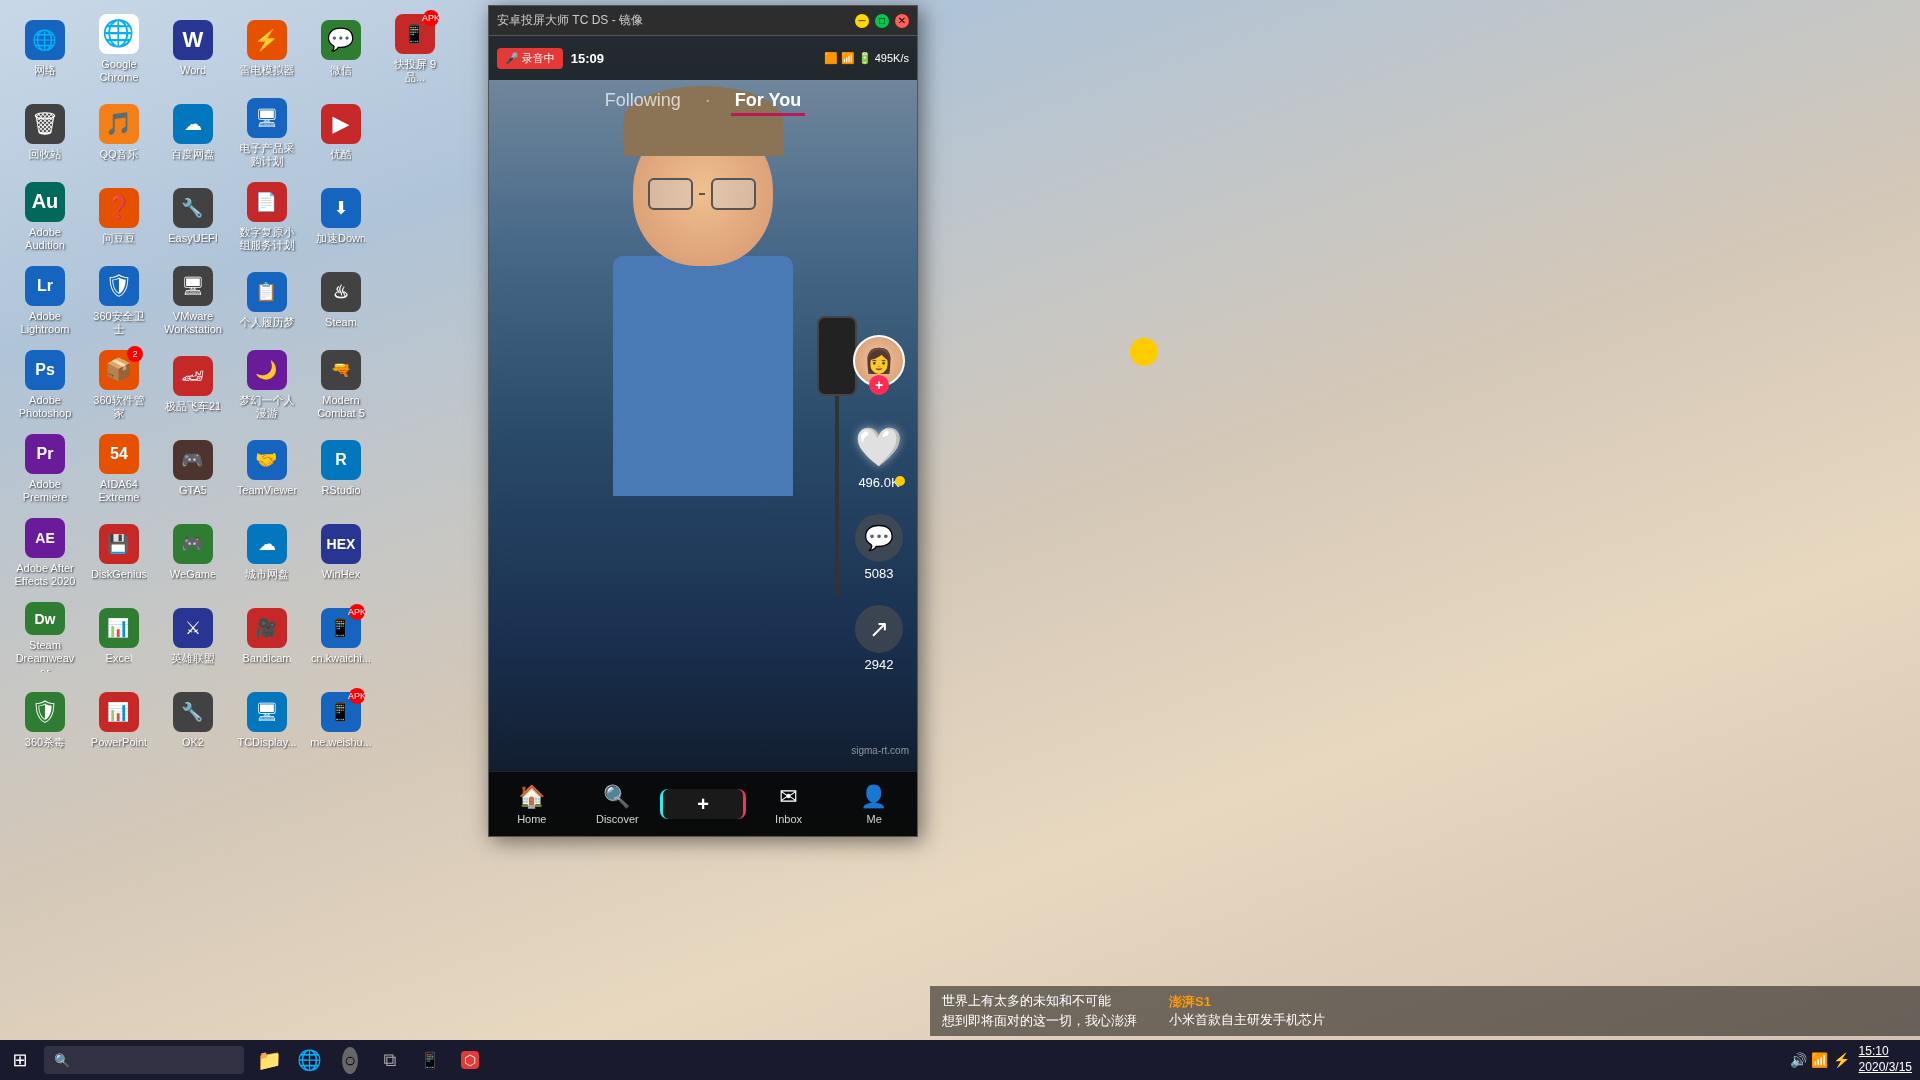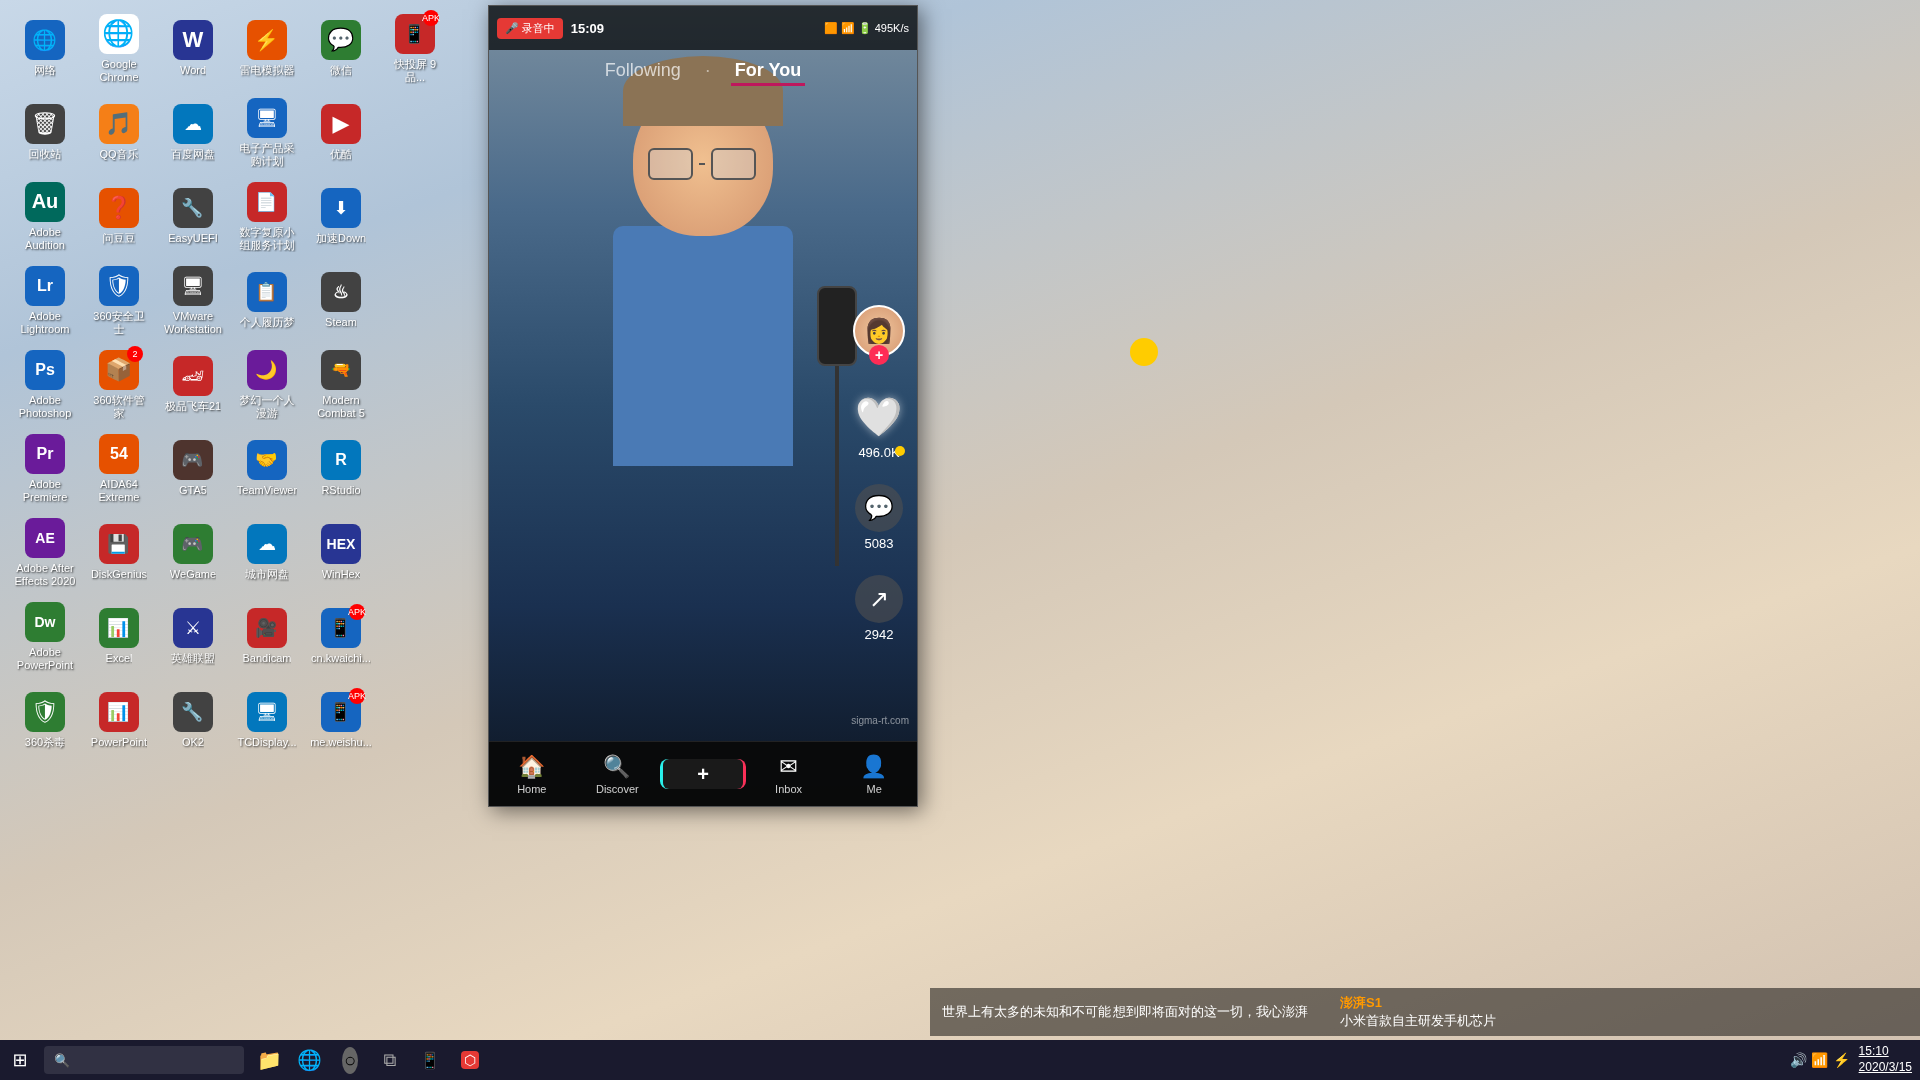--- a/index.html
+++ b/index.html
@@ -784,21 +784,21 @@
         </div>
       <div class="icon-label">WinHex</div>
     </div>
     <div class="desktop-icon"></div>
     <div class="desktop-icon"></div>
 
     <div class="desktop-icon">
       <div class="icon-img bg-green">
           <span style="color:white;font-size:14px;font-weight:bold;">Dw</span>
         </div>
-      <div class="icon-label">Adobe PowerPoint</div>
+      <div class="icon-label">Steam Dreamweaver</div>
     </div>
     <div class="desktop-icon">
       <div class="icon-img bg-green">
           <span style="color:white;font-size:18px;">📊</span>
         </div>
       <div class="icon-label">Excel</div>
     </div>
     <div class="desktop-icon">
       <div class="icon-img bg-indigo">
           <span style="color:white;font-size:18px;">⚔</span>
@@ -848,20 +848,28 @@
     <div class="desktop-icon">
       <div class="icon-img bg-blue" style="position:relative;">
         <span style="color:white;font-size:18px;">📱</span>
         <div class="badge">APK</div>
       </div>
       <div class="icon-label">me.weishu...</div>
     </div>
   </div>
 
   <div class="app-window">
+    <div class="window-titlebar">
+      <span class="window-title-text">安卓投屏大师 TC DS - 镜像</span>
+      <div class="window-controls">
+        <div class="win-ctrl minimize">─</div>
+        <div class="win-ctrl maximize">□</div>
+        <div class="win-ctrl close">✕</div>
+      </div>
+    </div>
 
     <div class="phone-screen">
 
       <div class="video-area">
 
         <div style="position:absolute;top:0;left:0;right:0;bottom:0;background:linear-gradient(180deg, #7a8fa0 0%, #4a6a8a 25%, #2a4a6a 50%, #1a3050 75%, #0d1520 100%);">
 
           <div style="position:absolute;top:80px;left:50%;transform:translateX(-50%);width:220px;height:420px;">
 
             <div style="width:140px;height:150px;background:radial-gradient(ellipse, #f0c090, #d4956e);border-radius:50% 50% 45% 45%;margin:0 auto;position:relative;">
@@ -958,21 +966,21 @@
         </div>
         <div class="nav-item">
           <span class="nav-icon">👤</span>
           <span class="nav-label">Me</span>
         </div>
       </div>
     </div>
   </div>
 
   <div class="news-ticker">
-    <div style="display:flex;gap:2px;">
+    <div style="display:flex;flex-direction:column;gap:2px;">
       <span>世界上有太多的未知和不可能</span>
       <span>想到即将面对的这一切，我心澎湃</span>
     </div>
     <div style="display:flex;flex-direction:column;align-items:flex-start;margin-left:20px;">
       <span class="news-source">澎湃S1</span>
       <span>小米首款自主研发手机芯片</span>
     </div>
   </div>
 
   <div class="cursor"></div>

